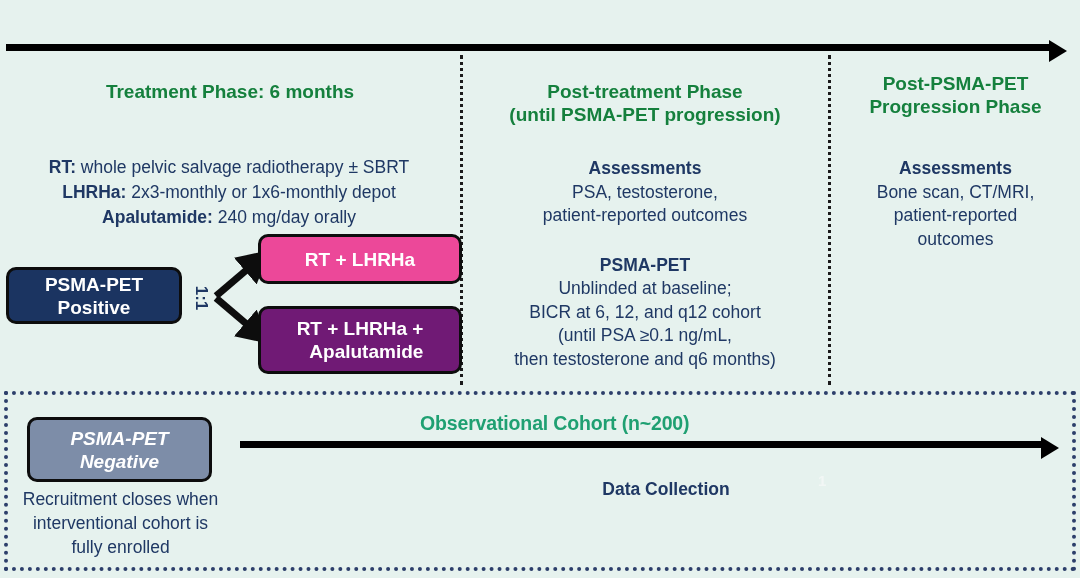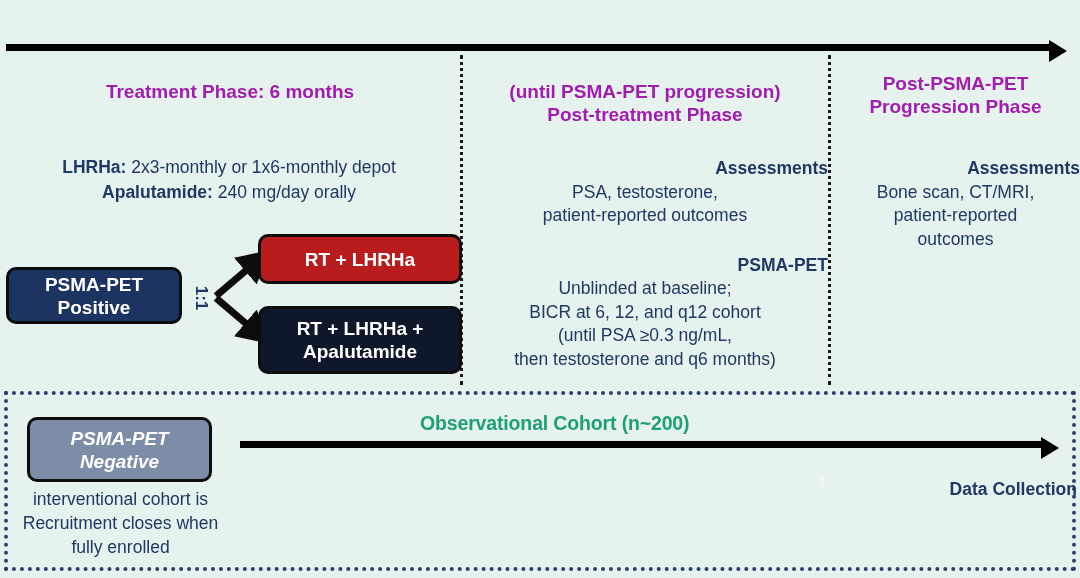--- a/index.html
+++ b/index.html
@@ -43,21 +43,21 @@
   }
 
   
   .divider {
     width: 0;
     border-left: 3px dotted #1b1b1b;
   }
 
   
   .phase-head {
-    color: #a21caf;
+    color: #15803d;
     font-weight: bold;
     font-size: 19px;
     line-height: 23px;
     text-align: center;
     white-space: nowrap;
   }
   .phase-head .lead { font-weight: bold; }
 
   
   .body-text {
@@ -65,21 +65,21 @@
     font-size: 17.5px;
     line-height: 23.5px;
     text-align: center;
     white-space: nowrap;
   }
   .sub-head {
     color: #1f3864;
     font-weight: bold;
     font-size: 17.5px;
     line-height: 23.5px;
-    text-align: right;
+    text-align: center;
     white-space: nowrap;
   }
   .left-list {
     color: #1f3864;
     font-size: 17.5px;
     line-height: 25px;
     text-align: center;
     white-space: nowrap;
   }
   .left-list b { font-weight: bold; }
@@ -93,22 +93,22 @@
     align-items: center;
     justify-content: center;
     text-align: center;
     color: #ffffff;
     font-weight: bold;
     font-size: 19px;
     line-height: 23px;
     white-space: nowrap;
   }
   .armbox.navy   { background: #1b3461; }
-  .armbox.grey   { background: #b91c1c; }
-  .armbox.teal   { background: #0f172a; }
+  .armbox.grey   { background: #ec4899; }
+  .armbox.teal   { background: #701a75; text-align: right; }
   .armbox.slate  { background: #7d8da8; font-style: italic; }
 
   .ratio-label {
     color: #1f3864;
     font-weight: bold;
     font-size: 17px;
     transform: rotate(90deg);
     transform-origin: center center;
     white-space: nowrap;
   }
@@ -146,30 +146,33 @@
   </div>
 
   <div class="abs divider" style="left:460px; top:55px; height:330px;"></div>
   <div class="abs divider" style="left:828px; top:55px; height:330px;"></div>
 
   <div class="abs phase-head" style="left:0px; top:80px; width:460px;">
     <span class="lead">Treatment Phase:</span><span> 6 months</span>
   </div>
 
   <div class="abs phase-head" style="left:462px; top:80px; width:366px;">
+    <div>Post-treatment Phase</div>
     <div>(until PSMA-PET progression)</div>
-    <div>Post-treatment Phase</div>
   </div>
 
   <div class="abs phase-head" style="left:831px; top:72px; width:249px;">
     <div>Post-PSMA-PET</div>
     <div>Progression Phase</div>
   </div>
 
   <div class="abs left-list" style="left:0px; top:155px; width:458px;">
+    <div>
+      <b>RT:</b><span> whole pelvic salvage radiotherapy ± SBRT</span>
+    </div>
     <div>
       <b>LHRHa:</b><span> 2x3-monthly or 1x6-monthly depot</span>
     </div>
     <div>
       <b>Apalutamide:</b><span> 240 mg/day orally</span>
     </div>
   </div>
 
   <div class="abs armbox navy" style="left:6px; top:267px; width:176px; height:57px;">
     <div>
@@ -202,21 +205,21 @@
   </div>
 
   <div class="abs" style="left:462px; top:157px; width:366px;">
     <div class="sub-head">Assessments</div>
     <div class="body-text">PSA, testosterone,</div>
     <div class="body-text">patient-reported outcomes</div>
 
     <div class="sub-head" style="margin-top:26px;">PSMA-PET</div>
     <div class="body-text">Unblinded at baseline;</div>
     <div class="body-text">BICR at 6, 12, and q12 cohort</div>
-    <div class="body-text">(until PSA ≥0.3 ng/mL,</div>
+    <div class="body-text">(until PSA ≥0.1 ng/mL,</div>
     <div class="body-text">then testosterone and q6 months)</div>
   </div>
 
   <div class="abs" style="left:831px; top:157px; width:249px;">
     <div class="sub-head">Assessments</div>
     <div class="body-text">Bone scan, CT/MRI,</div>
     <div class="body-text">patient-reported</div>
     <div class="body-text">outcomes</div>
   </div>
 
@@ -230,22 +233,22 @@
   </div>
 
   <div class="abs armbox slate" style="left:27px; top:417px; width:185px; height:65px;">
     <div>
       <div>PSMA-PET</div>
       <div>Negative</div>
     </div>
   </div>
 
   <div class="abs note-text" style="left:8px; top:487px; width:225px;">
+    <div>Recruitment closes when</div>
     <div>interventional cohort is</div>
-    <div>Recruitment closes when</div>
     <div>fully enrolled</div>
   </div>
 
   <div class="abs ghost-one" style="left:818px; top:472px;">1</div>
 
   <div class="abs" style="left:255px; top:478px; width:822px;">
     <div class="sub-head">Data Collection</div>
   </div>
 
 </div>

